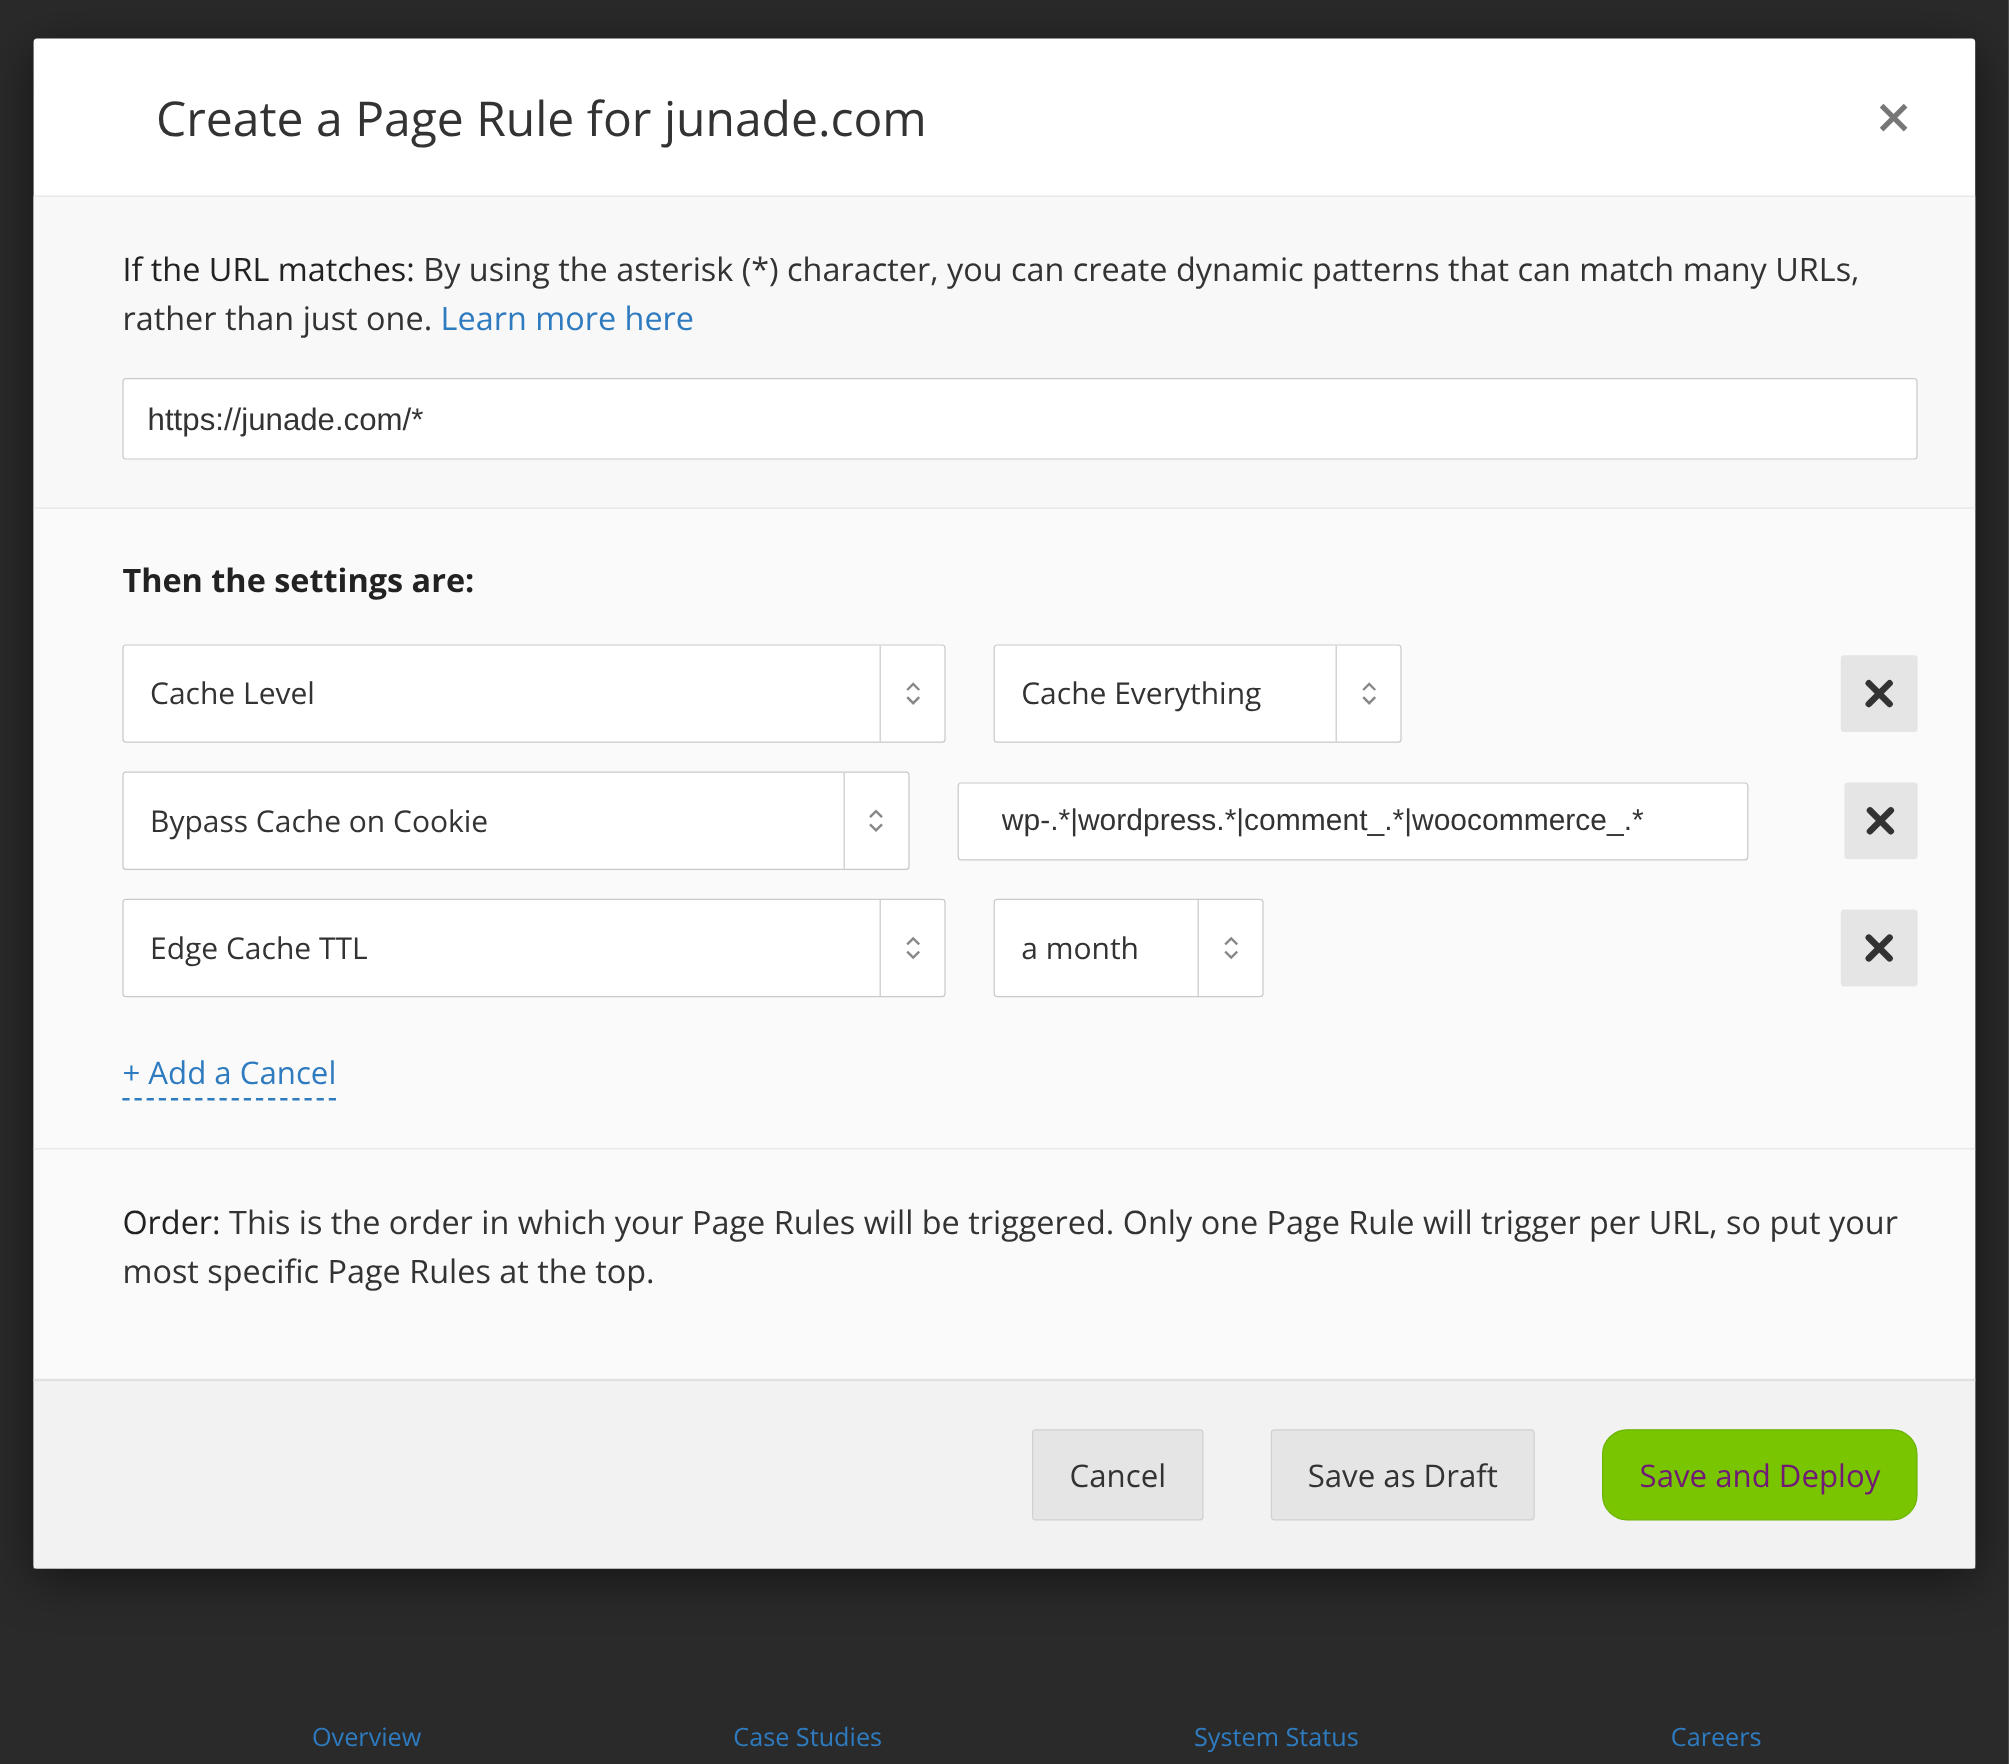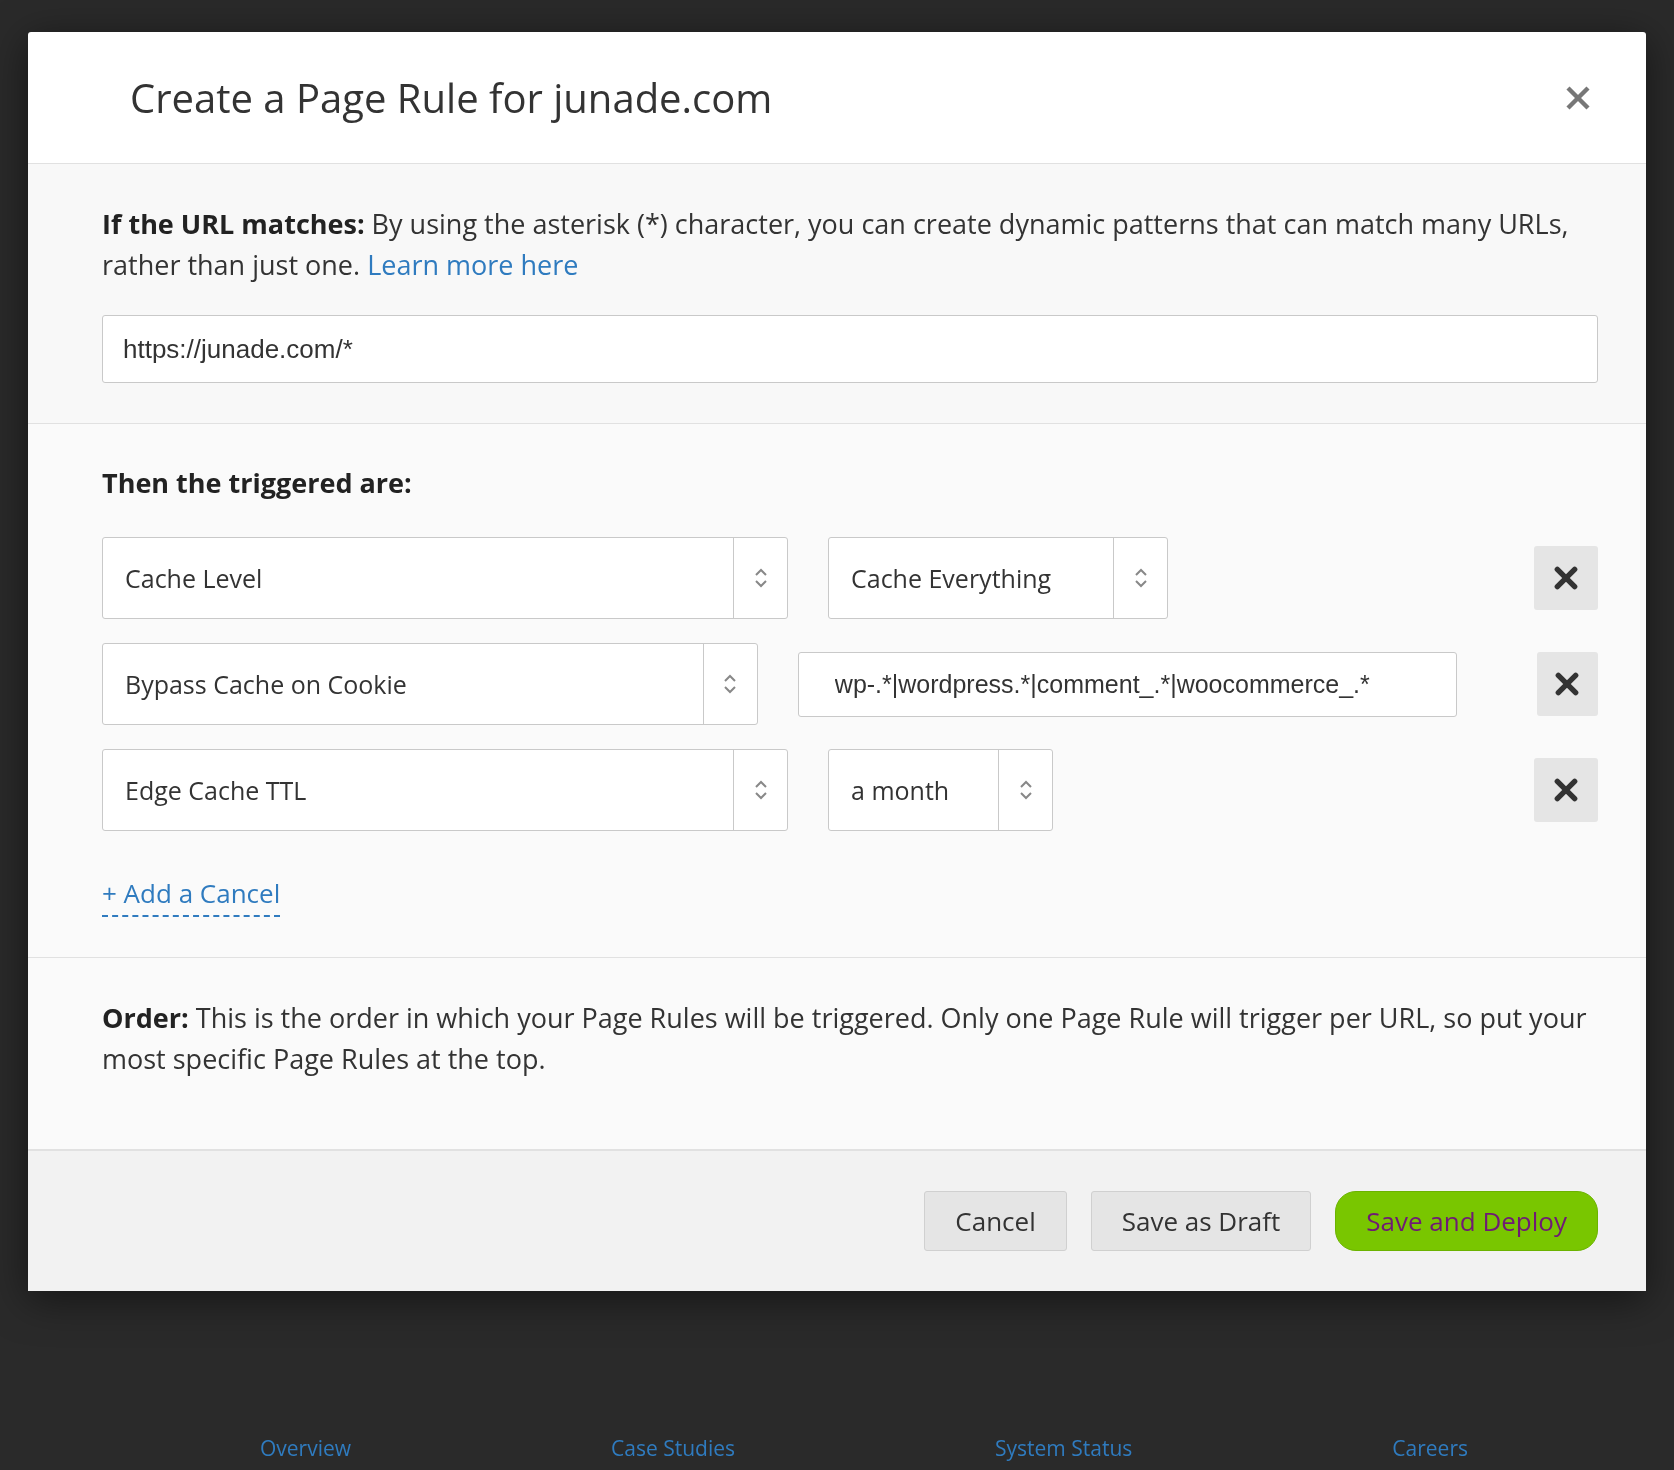--- a/index.html
+++ b/index.html
@@ -48,21 +48,21 @@
     border-bottom: 1px solid #e1e1e1;
     background:#fafafa;
   }
   .section.url-sec { background:#f8f8f8; }
   .lead {
     font-size: 27px;
     line-height: 1.5;
     color: #333;
     margin-bottom: 30px;
   }
-  .lead strong { font-weight: 700; color:#222; }
+  .lead strong { font-weight: 400; color:#222; }
   .lead a { color: #2f7bbf; text-decoration: none; }
   .url-input {
     width: 100%;
     height: 68px;
     border: 1px solid #c9c9c9;
     border-radius: 3px;
     padding: 0 20px;
     font-size: 26px;
     color:#333;
     background:#fff;
@@ -137,27 +137,28 @@
   .order-sec .select { width: 740px; }
   .footer {
     background:#f2f2f2;
     padding: 40px 48px 40px 74px;
     display:flex;
     justify-content:flex-end;
     gap: 24px;
     border-top:1px solid #e1e1e1;
   }
   .btn {
-    height: 60px;
+    height: 76px;
     padding: 0 30px;
     border-radius:3px;
     font-size:26px;
     display:flex;align-items:center;justify-content:center;
     cursor:pointer;
     border:1px solid transparent;
+    margin-left:32px;
   }
   .btn.secondary {
     background:#e5e5e5;
     color:#333;
     border-color:#d0d0d0;
   }
   .btn.primary {
     background:#79c600;
     color:#701a75;
     border-color:#6bb300;
@@ -192,21 +193,21 @@
   <div class="section url-sec">
     <p class="lead">
       <strong>If the URL matches:</strong>
       <span>By using the asterisk (*) character, you can create dynamic patterns that can match many URLs, rather than just one.</span>
       <a href="#">Learn more here</a>
     </p>
     <input class="url-input" type="text" value="https://junade.com/*" style="">
   </div>
 
   <div class="section">
-    <div class="settings-hdr">Then the triggered are:</div>
+    <div class="settings-hdr">Then the settings are:</div>
 
     
     <div class="row">
       <div class="select setting">
         <div class="val">Cache Level</div>
         <div class="caret">
             <svg viewBox="0 0 16 22">
               <path d="M3 8 L8 3 L13 8" fill="none" stroke="#888" stroke-width="2"></path>
               <path d="M3 14 L8 19 L13 14" fill="none" stroke="#888" stroke-width="2"></path>
             </svg>

